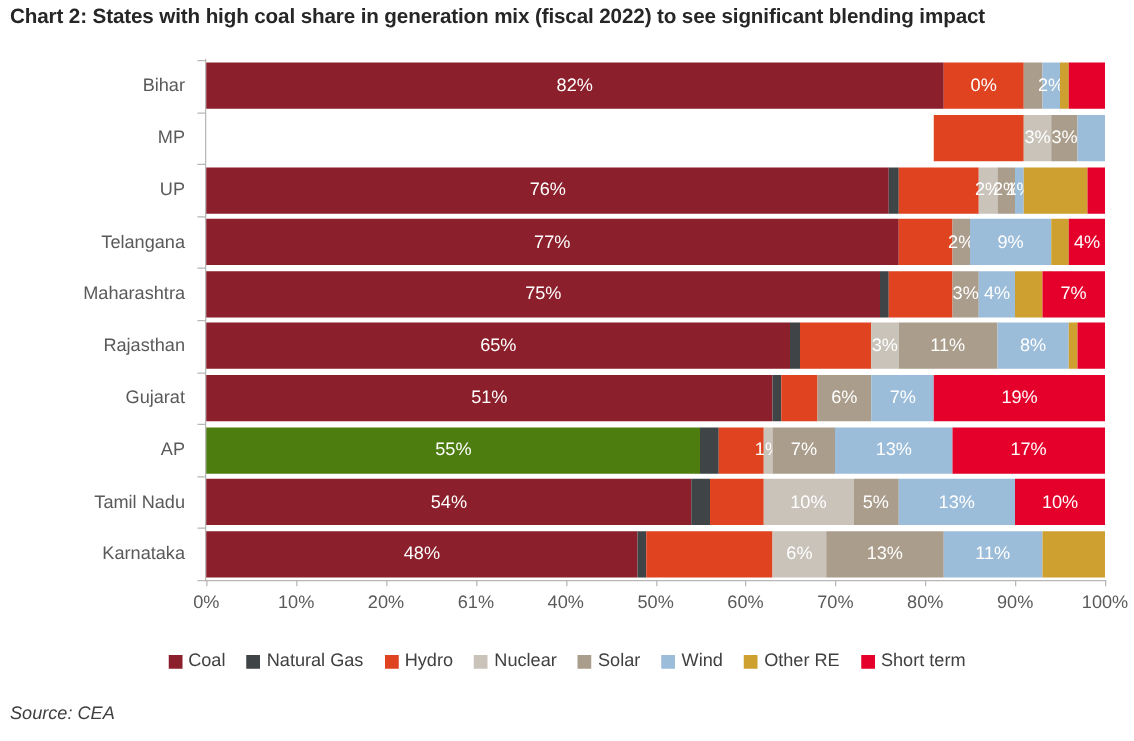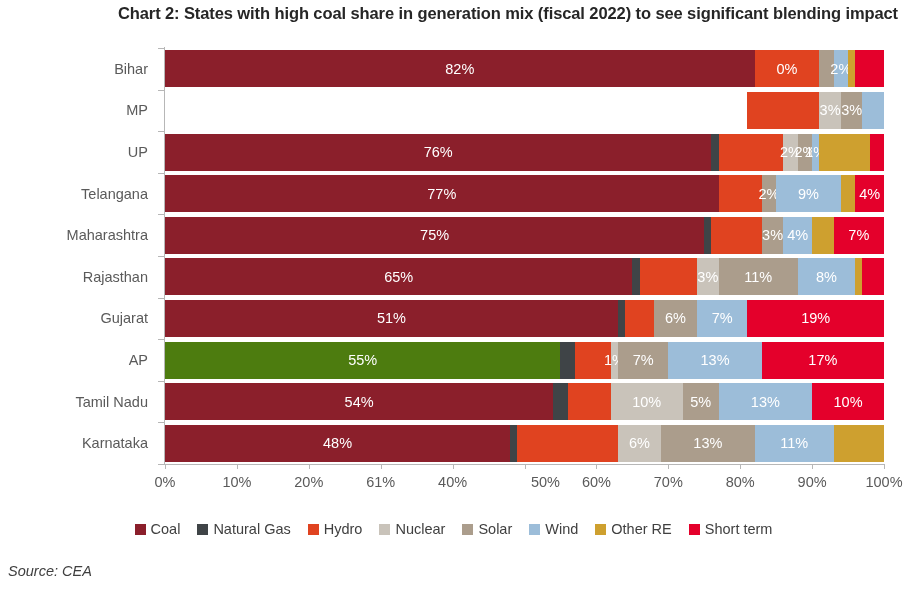--- a/index.html
+++ b/index.html
@@ -4,21 +4,21 @@
 <style>
   html,body{margin:0;padding:0;}
   body{
     width:907px;height:593px;background:#ffffff;
     font-family:"Liberation Sans", sans-serif;
     color:#404040;overflow:hidden;position:relative;
   }
   #chart-title{
     position:absolute;left:8px;top:4px;width:890px;
     font-size:16.5px;font-weight:bold;color:#262626;
-    letter-spacing:-0.1px;white-space:nowrap;text-align:right;
+    letter-spacing:-0.1px;white-space:nowrap;
   }
   
   #plot-frame{
     position:absolute;left:165px;top:48px;width:812px;height:416px;
   }
   .bar-row{position:absolute;left:0;width:100%;}
   .seg{
     position:absolute;top:0;height:100%;
     display:flex;align-items:center;justify-content:center;
     color:#ffffff;font-size:14.5px;overflow:visible;white-space:nowrap;
@@ -242,21 +242,21 @@
       <div class="seg" style="left: 668.67px; width: 50.33px; background: rgb(206, 160, 47);"></div>
     </div>
   </div>
 <div id="x-axis-line"></div>
 <div id="x-axis-labels">
     <div class="x-label" style="left: 165px;">0%</div>
     <div class="x-label" style="left: 236.9px;">10%</div>
     <div class="x-label" style="left: 308.8px;">20%</div>
     <div class="x-label" style="left: 380.7px;">61%</div>
     <div class="x-label" style="left: 452.6px;">40%</div>
-    <div class="x-label" style="left: 524.5px; margin-left: 21px;">50%</div>
+    <div class="x-label" style="left: 524.5px;">50%</div>
     <div class="x-label" style="left: 596.4px;">60%</div>
     <div class="x-label" style="left: 668.3px;">70%</div>
     <div class="x-label" style="left: 740.2px;">80%</div>
     <div class="x-label" style="left: 812.1px;">90%</div>
     <div class="x-label" style="left: 884px;">100%</div>
   </div>
 
 <div id="legend">
     <div class="legend-item">
       <span class="legend-swatch" style="background: rgb(139, 31, 43);"></span>

